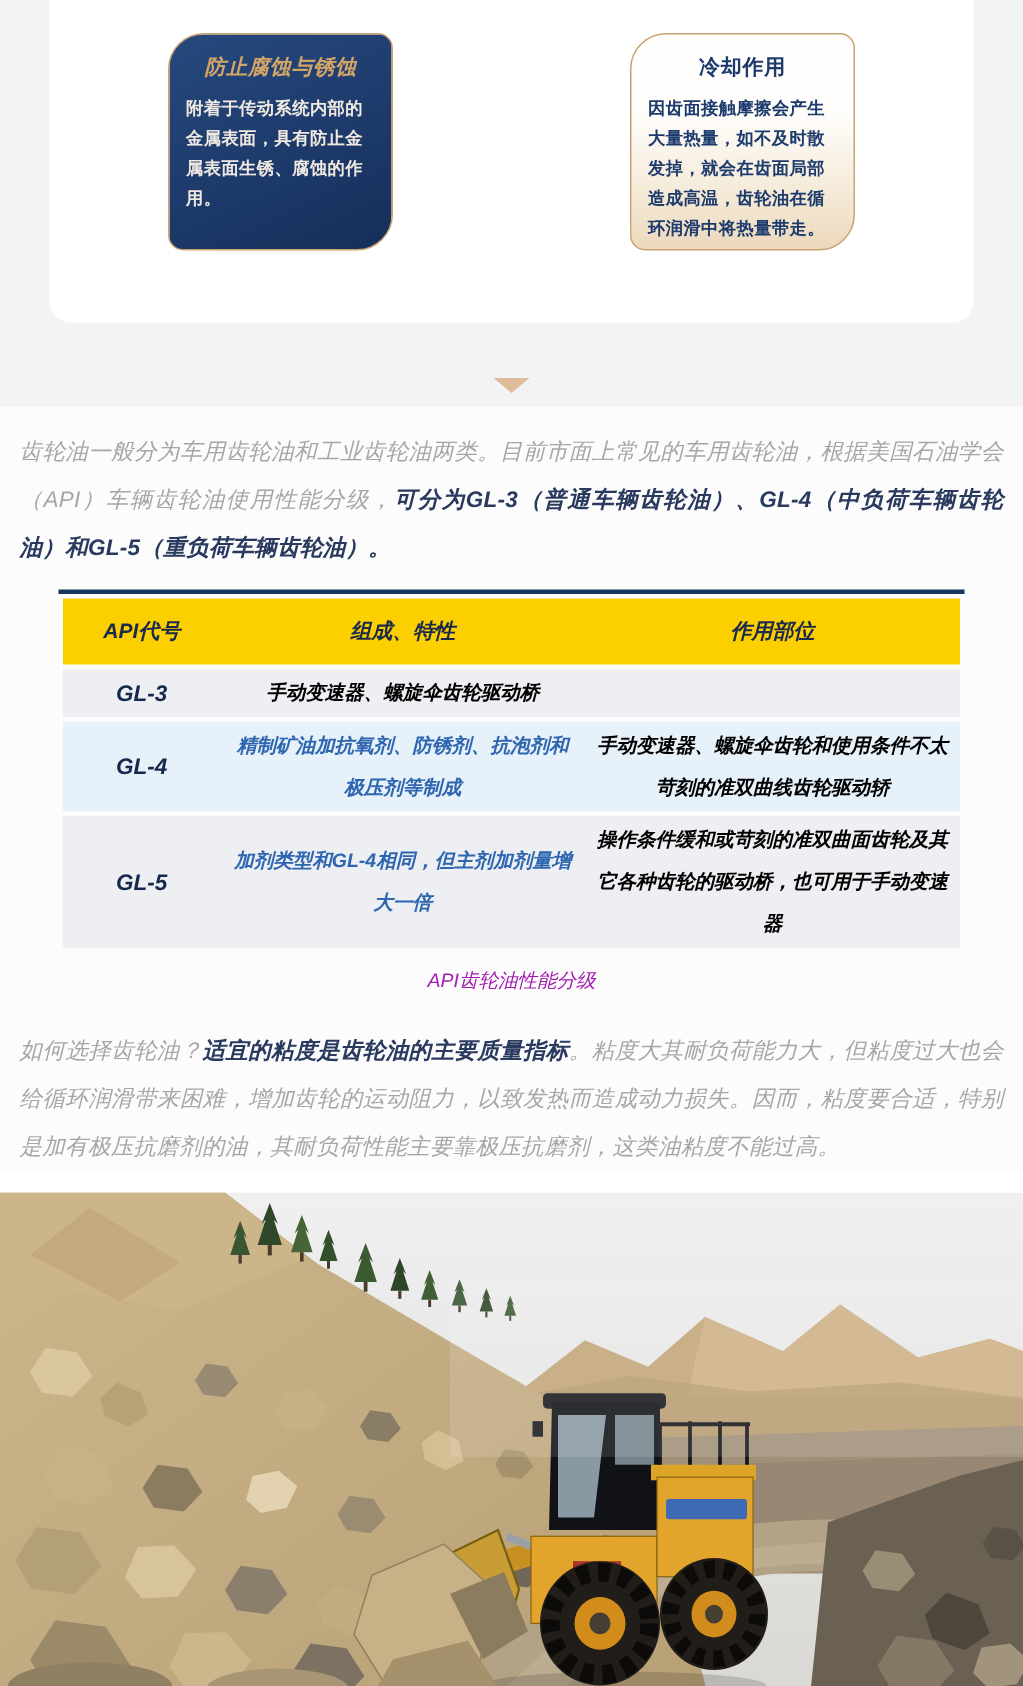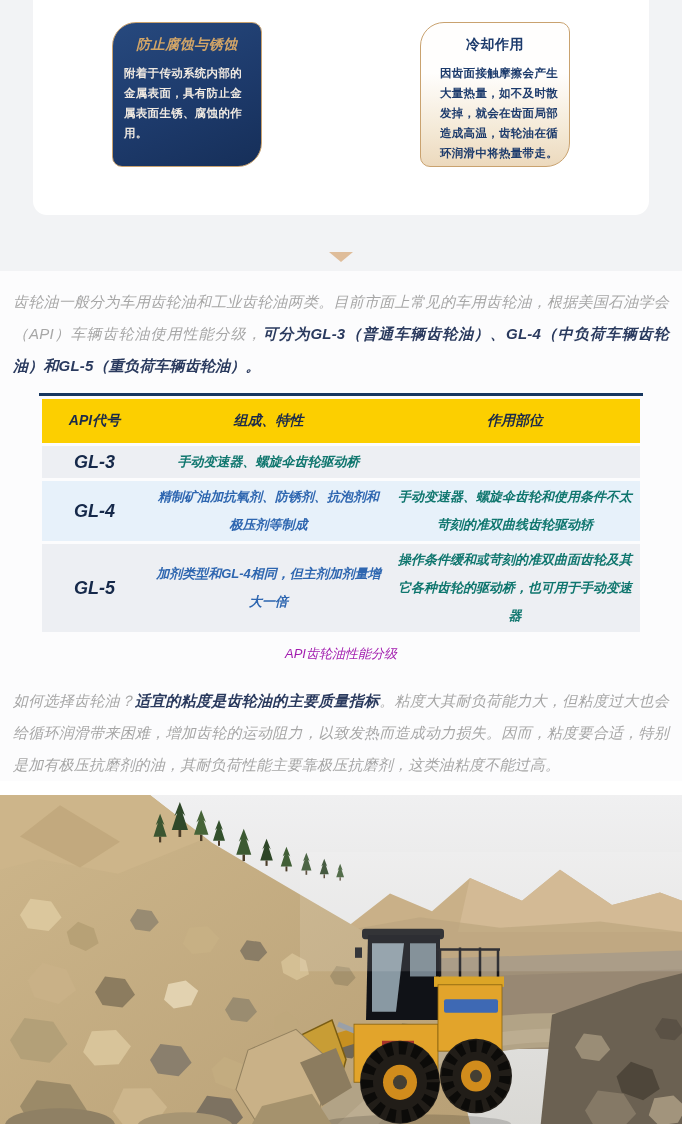--- a/index.html
+++ b/index.html
@@ -19,21 +19,21 @@
   .card{
     width:150px;height:145px;box-sizing:border-box;
     padding:13px 11px 8px;border:1px solid #c9a26f;
     border-radius:24px 10px 24px 10px;
   }
   .card-dark{background:linear-gradient(155deg,#27497e 0%,#1d3a6b 55%,#162f59 100%);}
   .card-dark .card-title{color:#d2a567;font-style:italic;}
   .card-dark .card-body{color:#efe9e1;}
   .card-light{background:linear-gradient(180deg,#fffefd 35%,#f4e9d6 75%,#ecd9bd 100%);}
   .card-light .card-title{color:#1d3b6c;}
-  .card-light .card-body{color:#1d3b6c;text-align:right;}
+  .card-light .card-body{color:#1d3b6c;}
   .card-title{margin:0 0 9px;text-align:center;font-size:14px;font-weight:bold;letter-spacing:.5px;}
   .card-body{margin:0;font-size:11.5px;line-height:20px;font-weight:bold;letter-spacing:.3px;}
   
   .banner-row{position:relative;margin:7px 37px 0;height:40px;}
   .banner{
     height:31px;border-radius:17px;
     background:linear-gradient(90deg,#c39269 0%,#dcbb97 16%,#eed9c0 38%,#f4ead9 62%,#e6cba9 84%,#d6b38f 100%);
     display:flex;align-items:center;justify-content:center;
   }
   .banner-title{font-size:17px;font-weight:bold;color:#1b3a6b;letter-spacing:1px;}
@@ -53,23 +53,23 @@
     display:grid;grid-template-columns:105px 243px 250px;background:#fccf00;
     height:44px;align-items:center;text-align:center;
   }
   .th{font-size:14px;font-weight:bold;color:#1b2a4a;}
   .trow{
     display:grid;grid-template-columns:105px 243px 250px;margin-top:3px;
     align-items:center;text-align:center;padding:2px 0;
   }
   .row-gray{background:#edeff3;}
   .row-blue{background:#e7f1fa;}
-  .cell-code{font-size:18px;font-weight:bold;color:#16294a;}
+  .cell-code{font-size:15px;font-weight:bold;color:#16294a;}
   .cell-comp{font-size:13px;font-weight:bold;color:#2e66b0;line-height:28px;padding:0 7px;}
-  .cell-app{font-size:13px;font-weight:bold;color:#0f766e;line-height:28px;padding:0 7px;}
+  .cell-app{font-size:13px;font-weight:bold;color:#000000;line-height:28px;padding:0 7px;}
   .caption{margin:13px 0 0;text-align:center;font-size:13px;color:#a21caf;}
   .p2{margin-top:22px;}
   
   .photo{display:block;width:682px;height:336px;margin-top:14px;}
 </style>
 </head>
 <body>
 
 <div class="top-area">
   <div class="panel">

